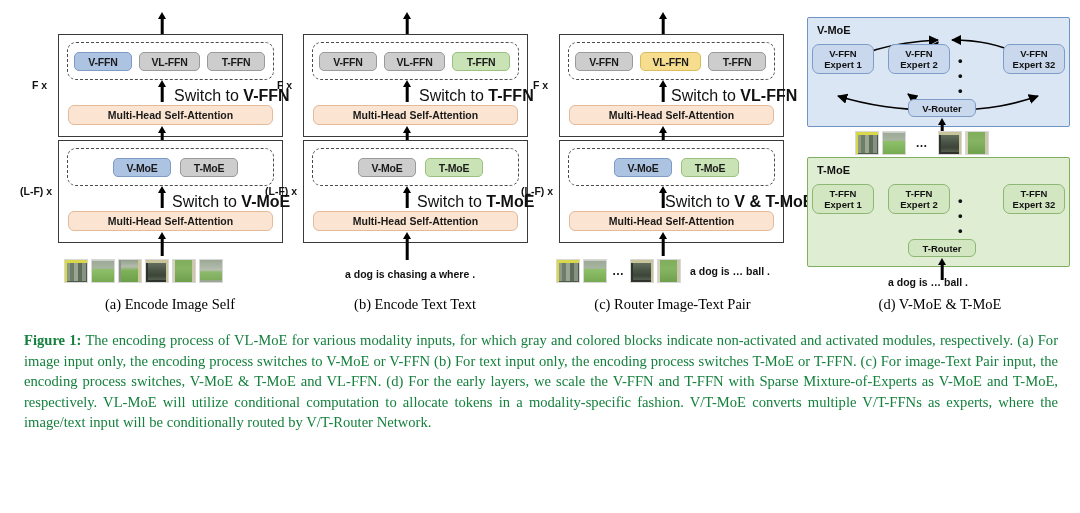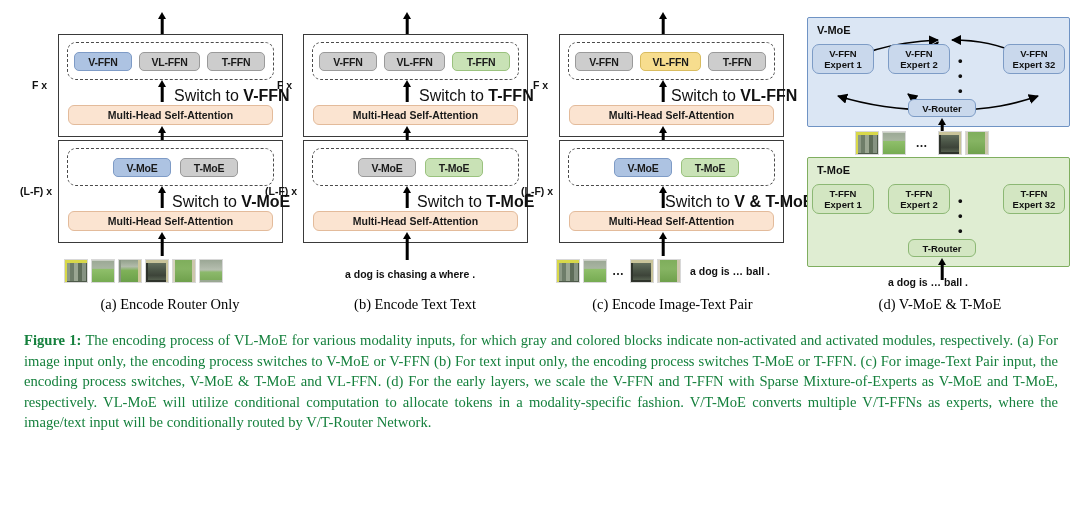--- a/index.html
+++ b/index.html
@@ -248,21 +248,21 @@
 
     <div class="patchrow" style="left:64px; top:259px;">
       <div class="patch p1"></div>
       <div class="patch p2"></div>
       <div class="patch p3"></div>
       <div class="patch p4"></div>
       <div class="patch p5"></div>
       <div class="patch p6"></div>
     </div>
 
-    <div class="subcap" style="left:40px; top:296px; width:260px;"><span>(a) Encode Router Only</span></div>
+    <div class="subcap" style="left:40px; top:296px; width:260px;"><span>(a) Encode Image Self</span></div>
   </div>
 
   <div class="panel">
 
     <div class="arrow" style="left:401px; top:12px; width:12px; height:22px;">
       <div class="head"></div>
         <div class="shaft" style="height:17px;"></div>
     </div>
 
     <div class="layerbox" style="left:303px; top:34px; width:225px; height:103px;"></div>
@@ -406,21 +406,21 @@
     <div class="patchrow" style="left:556px; top:259px;">
       <div class="patch p1"></div>
       <div class="patch p2"></div>
       <div class="patch-ellipsis">…</div>
       <div class="patch p4"></div>
       <div class="patch p5"></div>
     </div>
 
     <div class="inputtext" style="left:690px; top:265px;"><span>a dog is … ball .</span></div>
 
-    <div class="subcap" style="left:545px; top:296px; width:255px;"><span>(c) Encode Image-Text Pair</span></div>
+    <div class="subcap" style="left:545px; top:296px; width:255px;"><span>(c) Router Image-Text Pair</span></div>
   </div>
 
   <div class="panel">
 
     <div class="moebox moe-v" style="left:807px; top:17px; width:263px; height:110px;"></div>
     <div class="moe-title" style="left:817px; top:24px;"><span>V-MoE</span></div>
 
     <svg class="wires" width="1080" height="513">
       <defs>
         <marker id="ah" markerWidth="7" markerHeight="7" refX="5.4" refY="3" orient="auto">

